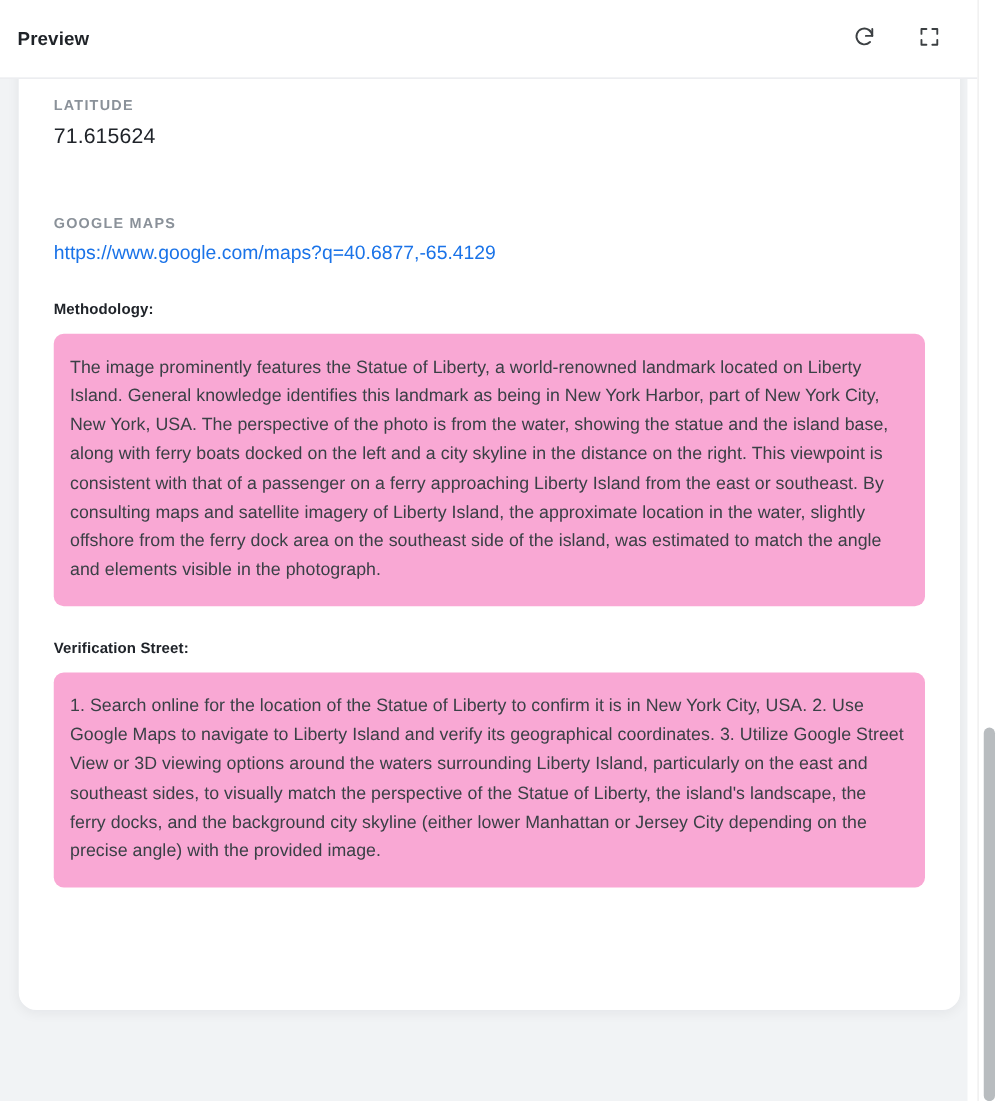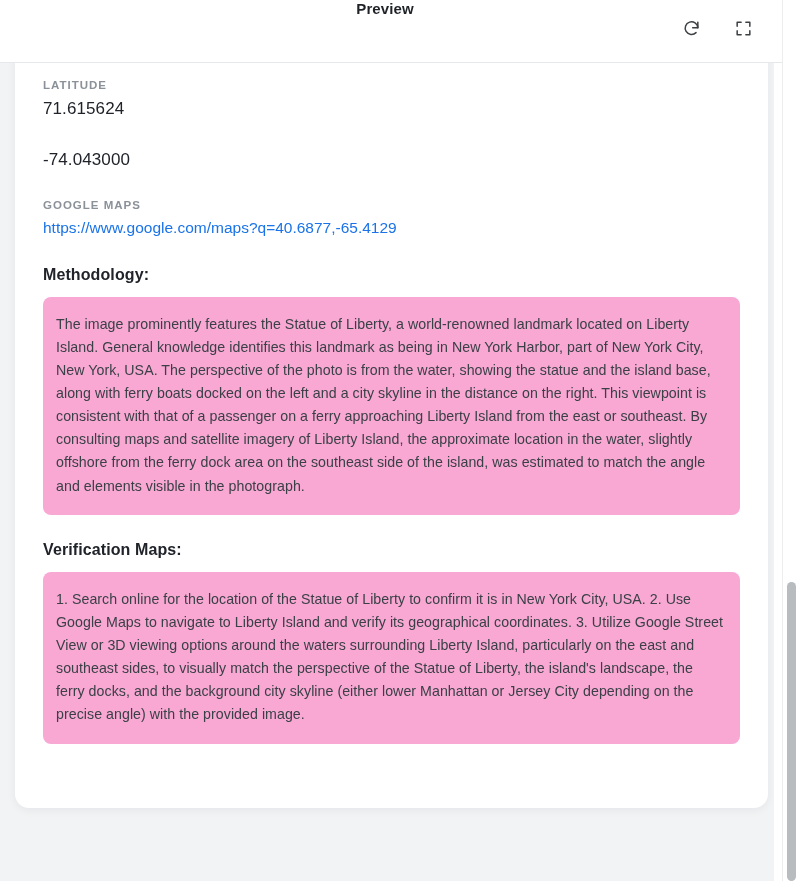--- a/index.html
+++ b/index.html
@@ -21,21 +21,20 @@
     position: absolute;
     top: 0; left: 0;
     width: 782px;
     height: 63px;
     background: #ffffff;
     border-bottom: 1px solid #e6e8eb;
     display: flex;
     align-items: center;
     padding: 0 26px 0 14px;
     z-index: 5;
-    flex-direction: column;
   }
   .preview-title {
     font-size: 15px;
     font-weight: bold;
     color: #1f2328;
     letter-spacing: 0.1px;
   }
   .header-actions {
     margin-left: auto;
     display: flex;
@@ -101,21 +100,21 @@
     margin-top: 5px;
     text-decoration: none;
     display: inline-block;
     word-break: break-all;
   }
   .spacer-18 { height: 18px; }
   .spacer-14 { height: 14px; }
 
   
   .section-heading {
-    font-size: 16px;
+    font-size: 12px;
     font-weight: bold;
     color: #20242a;
     margin-top: 26px;
     margin-bottom: 13px;
     letter-spacing: 0.1px;
   }
 
   
   .panel {
     background: #f9a8d4;
@@ -191,34 +190,33 @@
     <div class="spacer-18"></div>
 
     <div class="field">
       <div class="field-label">LATITUDE</div>
       <div class="field-value">71.615624</div>
     </div>
 
     <div class="spacer-14"></div>
 
     <div class="field">
-      <div class="field-value">-74.043000</div>
     </div>
 
     <div class="spacer-14"></div>
 
     <div class="field">
       <div class="field-label">GOOGLE MAPS</div>
       <a class="field-link" href="#">https://www.google.com/maps?q=40.6877,-65.4129</a>
     </div>
 
     <div class="section-heading">Methodology:</div>
     <div class="panel">The image prominently features the Statue of Liberty, a world-renowned landmark located on Liberty Island. General knowledge identifies this landmark as being in New York Harbor, part of New York City, New York, USA. The perspective of the photo is from the water, showing the statue and the island base, along with ferry boats docked on the left and a city skyline in the distance on the right. This viewpoint is consistent with that of a passenger on a ferry approaching Liberty Island from the east or southeast. By consulting maps and satellite imagery of Liberty Island, the approximate location in the water, slightly offshore from the ferry dock area on the southeast side of the island, was estimated to match the angle and elements visible in the photograph.</div>
 
-    <div class="section-heading">Verification Maps:</div>
+    <div class="section-heading">Verification Street:</div>
     <div class="panel">1. Search online for the location of the Statue of Liberty to confirm it is in New York City, USA. 2. Use Google Maps to navigate to Liberty Island and verify its geographical coordinates. 3. Utilize Google Street View or 3D viewing options around the waters surrounding Liberty Island, particularly on the east and southeast sides, to visually match the perspective of the Statue of Liberty, the island's landscape, the ferry docks, and the background city skyline (either lower Manhattan or Jersey City depending on the precise angle) with the provided image.</div>
 
   </div>
 
 </div>
 
 <div class="scroll-gap"></div>
 <div class="scroll-track">
   <div class="scroll-thumb"></div>
 </div>

